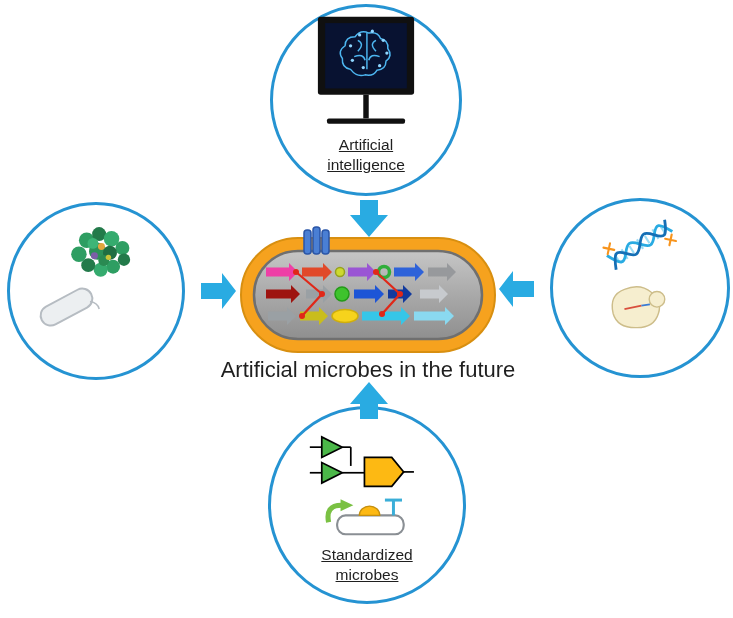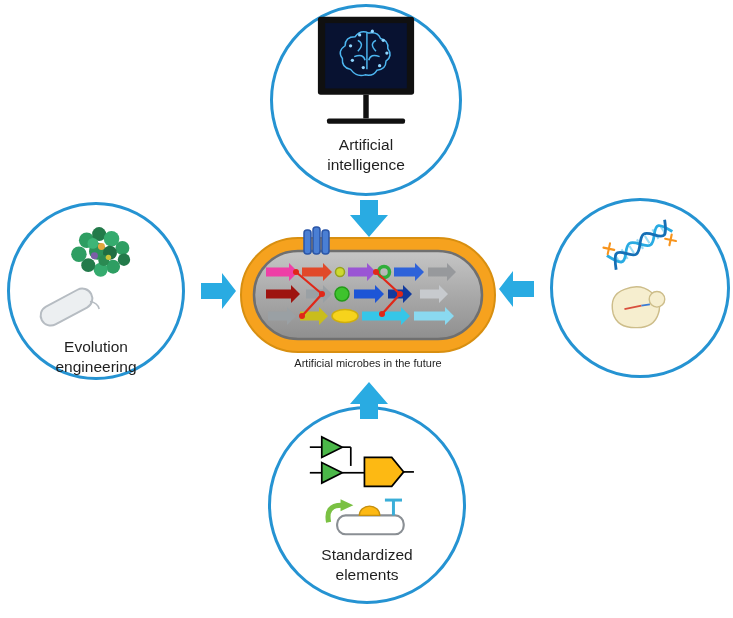--- a/index.html
+++ b/index.html
@@ -12,36 +12,36 @@
     position:absolute; background:#ffffff; border:3px solid var(--circle-stroke,#2593d2);
     border-radius:50%; display:flex; flex-direction:column; align-items:center; z-index:1;
   }
   .pos-top    { left:270px; top:4px;   width:192px; height:192px; padding-top:6px; }
   .pos-left   { left:7px;   top:202px; width:178px; height:178px; padding-top:12px; }
   .pos-right  { left:550px; top:198px; width:180px; height:180px; padding-top:12px; }
   .pos-bottom { left:268px; top:406px; width:198px; height:198px; padding-top:14px; }
 
   .node-label {
     font-size:15.5px; line-height:1.28; color:var(--text,#1f1f1f);
-    text-align:center; white-space:pre-line; margin-top:2px;
+    text-align:center; white-space:pre-line; margin-top:2px;text-decoration:underline;
   }
 
   .icon-wrap { display:flex; align-items:center; justify-content:center; }
 
   .connector-arrow { position:absolute; z-index:3; }
   .arrow-top    { left:349px; top:200px; }
   .arrow-bottom { left:349px; top:382px; }
   .arrow-left   { left:201px; top:272px; }
   .arrow-right  { left:499px; top:270px; }
 
   .microbe { position:absolute; left:238px; top:226px; width:260px; height:132px; z-index:2; }
 
   .center-label {
     position:absolute; left:168px; top:357px; width:400px; z-index:2;
-    text-align:center; font-size:11px; color:var(--text,#1f1f1f);
+    text-align:center; font-size:22px; color:var(--text,#1f1f1f);
   }
 </style>
 </head>
 <body>
 
 <div class="canvas">
 
   <div class="microbe">
     <svg width="260" height="132" viewBox="0 0 260 132">
       <defs>
@@ -151,22 +151,20 @@
           <circle cx="97" cy="38" r="4.5" fill="#e2a63d"></circle>
           <circle cx="88" cy="50" r="4.5" fill="#7b5ea7"></circle>
           <circle cx="106" cy="52" r="3.5" fill="#c9c43a"></circle>
         </g>
         <g transform="translate(52,116) rotate(-28)">
           <rect x="-36" y="-13" width="72" height="26" rx="13" fill="#eceff1" stroke="#b6bcc2" stroke-width="2.5"></rect>
           <path d="M30,8 q8,6 6,14" fill="none" stroke="#b6bcc2" stroke-width="2"></path>
         </g>
       </svg>
     </div>
-    <div class="node-label">Evolution
-engineering</div>
   </div>
 
   <div class="circle-node pos-right">
     <div class="icon-wrap">
       <svg width="128" height="133" viewBox="0 0 180 188">
         <g transform="translate(90,44) rotate(-33)">
           <g stroke="#9adcf5" stroke-width="3">
             <line x1="-38" y1="-6" x2="-38" y2="6"></line>
             <line x1="-26" y1="-8" x2="-26" y2="8"></line>
             <line x1="-14" y1="-6" x2="-14" y2="6"></line>
@@ -208,21 +206,21 @@
         <polygon points="72,40 104,40 118,57 104,74 72,74" fill="#fdb913" stroke="#000" stroke-width="2"></polygon>
         <path d="M30,116 q-4,-20 15,-20" fill="none" stroke="#7ac143" stroke-width="6"></path>
         <polygon points="44,89 59,96 44,103" fill="#7ac143"></polygon>
         <rect x="40" y="108" width="78" height="22" rx="10" fill="#ffffff" stroke="#8a8f94" stroke-width="2.5"></rect>
         <path d="M66,108 a12,11 0 0 1 24,0 z" fill="#fdb913" stroke="#c58f0e" stroke-width="1.5"></path>
         <line x1="106" y1="108" x2="106" y2="90" stroke="#3aaed8" stroke-width="3.5"></line>
         <line x1="96" y1="90" x2="116" y2="90" stroke="#3aaed8" stroke-width="3.5"></line>
       </svg>
     </div>
     <div class="node-label">Standardized
-elements</div>
+microbes</div>
   </div>
 
   <svg class="connector-arrow arrow-top" width="40" height="38">
     <polygon points="11,0 29,0 29,15 39,15 20,37 1,15 11,15" style="fill:var(--arrow-blue,#29abe2)"></polygon>
   </svg>
   <svg class="connector-arrow arrow-bottom" width="40" height="38">
     <polygon points="20,0 39,22 29,22 29,37 11,37 11,22 1,22" style="fill:var(--arrow-blue,#29abe2)"></polygon>
   </svg>
   <svg class="connector-arrow arrow-left" width="36" height="38">
     <polygon points="0,11 21,11 21,1 35,19 21,37 21,27 0,27" style="fill:var(--arrow-blue,#29abe2)"></polygon>

